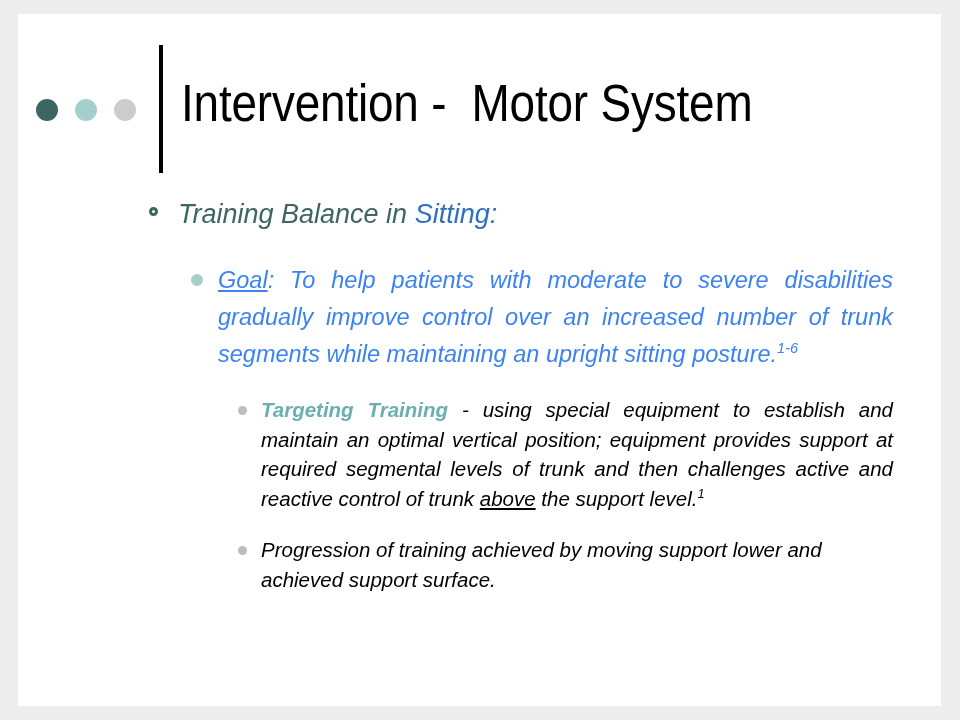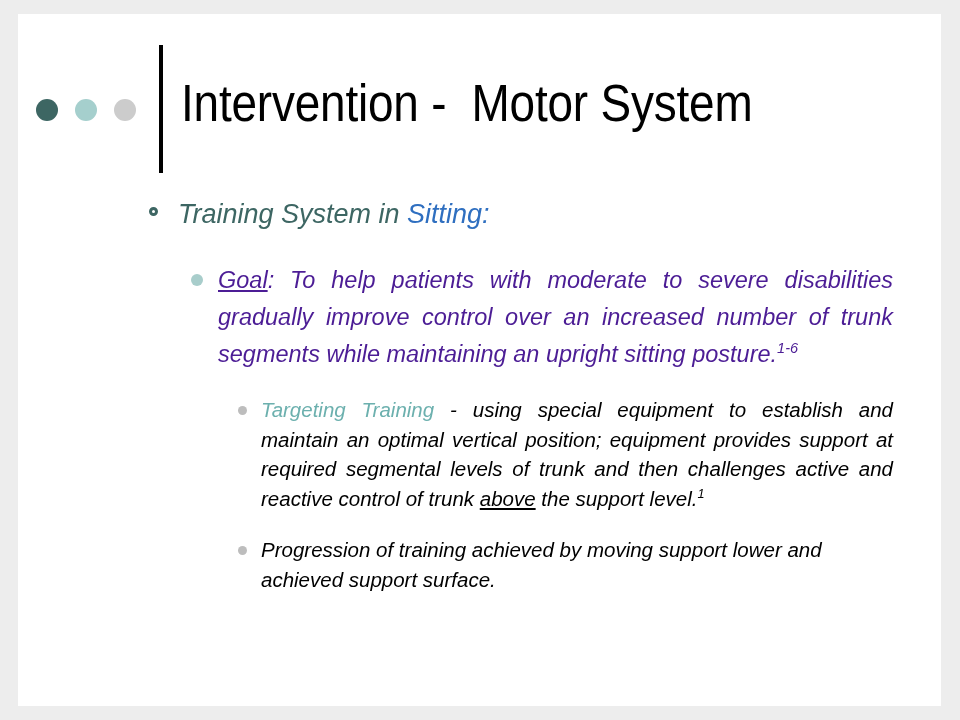--- a/index.html
+++ b/index.html
@@ -114,21 +114,21 @@
     top: 12px;
     width: 12px;
     height: 12px;
     border-radius: 50%;
     background: #a8cdcb;
   }
   .lvl2-text {
     font-size: 23.5px;
     line-height: 37px;
     font-style: italic;
-    color: #4c1d95;
+    color: #3b82f6;
     text-align: justify;
     font-family: "Liberation Sans", sans-serif;
   }
   .lvl2-text .u {
     text-decoration: underline;
   }
 
   .lvl3 {
     position: relative;
     margin: 22px 0 0 0;
@@ -147,21 +147,21 @@
   .lvl3-text {
     font-size: 20.5px;
     line-height: 29.5px;
     font-style: italic;
     color: #000000;
     text-align: justify;
     font-family: "Liberation Sans", sans-serif;
   }
   .lvl3-text .teal-bold {
     color: #6cb0ae;
-    font-weight: normal;
+    font-weight: bold;
   }
   .lvl3-text .u {
     text-decoration: underline;
     font-style: italic;
   }
 
   sup {
     font-size: 0.62em;
     vertical-align: super;
     line-height: 0;
@@ -185,21 +185,21 @@
 
     <div id="title-rule"></div>
 
     <div id="page-title">Intervention -  Motor System</div>
   </div>
 
   <div id="content">
 
     <div class="lvl1">
       <span class="bullet-open" style="border-color: rgb(61, 102, 99);"></span>
-      <div class="lvl1-text" style="color: rgb(61, 102, 99);"><span>Training System in </span><span class="accent" style="color: rgb(47, 111, 192);">Sitting:</span></div>
+      <div class="lvl1-text" style="color: rgb(61, 102, 99);"><span>Training Balance in </span><span class="accent" style="color: rgb(47, 111, 192);">Sitting:</span></div>
     </div>
 
     <div class="lvl2">
       <span class="bullet-dot" style="background: rgb(168, 205, 203);"></span>
       <div class="lvl2-text"><span class="u">Goal</span><span>:  </span><span>To help patients with moderate to severe disabilities gradually improve control over an increased number of trunk segments while maintaining an upright sitting posture.</span><sup>1-6</sup></div>
     </div>
 
     <div class="lvl3">
       <span class="bullet-small" style="background: rgb(189, 189, 189);"></span>
       <div class="lvl3-text"><span class="teal-bold" style="color: rgb(108, 176, 174);">Targeting Training</span><span> -   using special equipment to establish and maintain an optimal vertical position; equipment provides support at required segmental levels of trunk and then challenges active and reactive control of trunk </span><span class="u">above</span><span> the support level.</span><sup>1</sup></div>

